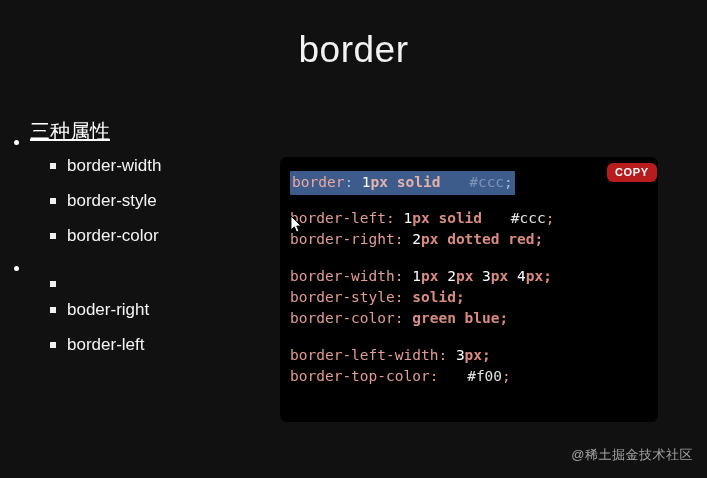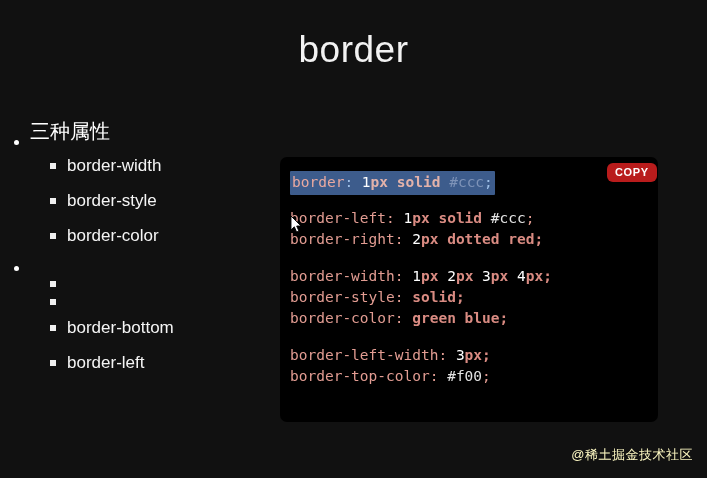--- a/index.html
+++ b/index.html
@@ -41,20 +41,21 @@
     width: 250px;
   }
   .outline-group { margin-bottom: 18px; }
   .group-head {
     display: flex;
     align-items: flex-end;
     color: #ffffff;
     font-size: 20px;
     line-height: 1.35;
     margin-bottom: 10px;
+    text-decoration: underline;
   }
   .dot-bullet {
     width: 5px; height: 5px;
     border-radius: 50%;
     background: #ffffff;
     margin-right: 11px;
     flex: 0 0 auto;
   }
   .sub-item {
     display: flex;
@@ -88,21 +89,21 @@
     font-size: 14.5px;
     line-height: 21px;
     white-space: pre;
     color: #d98b82;
   }
   .code-line { height: 21px; }
   .code-line.blank { height: 16px; }
   .prop { color: #e29c92; }
   .val  { color: #d98b82; font-weight: bold; }
   .num  { color: #ffffff; }
-  .hexv { color: #e3e3e3; }
+  .hexv { color: #e3e3e3; margin-left: 20px; }
   .punc { color: #e29c92; }
   .sel-line {
     display: inline-block;
     background: #3d5c8c;
     padding: 1px 2px 2px 2px;
     border-radius: 1px;
   }
   .sel-line .prop { color: #e9a9a0; }
   .sel-line .num { color: #ffffff; }
   .sel-line .val { color: #e3b2aa; }
@@ -131,21 +132,21 @@
     top: 215px;
     width: 13px;
     height: 19px;
     pointer-events: none;
   }
   
   .watermark {
     position: absolute;
     right: 14px;
     bottom: 14px;
-    color: #fef9c3;
+    color: #a3a3a3;
     font-size: 13px;
     letter-spacing: 0.5px;
   }
 </style>
 </head>
 <body>
 
 <div class="slide">
 
   <div class="slide-title">border</div>
@@ -171,24 +172,21 @@
       </div>
       <div class="outline-group">
         <div class="group-head">
           <span class="dot-bullet"></span>
         </div>
         <div class="sub-item">
           <span class="square-bullet"></span>
         </div>
         <div class="sub-item">
           <span class="square-bullet"></span>
-        </div>
-        <div class="sub-item">
-          <span class="square-bullet"></span>
-          <span>border-bottom</span>
+          <span>boder-right</span>
         </div>
         <div class="sub-item">
           <span class="square-bullet"></span>
           <span>border-left</span>
         </div>
       </div>
     </div>
 
   <div class="code-card">
     <div class="code-body"><div class="code-line"><span class="sel-line"><span class="prop">border</span><span class="punc">: </span><span class="num">1</span><span class="val">px solid </span><span class="hexv">#ccc</span><span class="punc">;</span></span></div><div class="code-line blank">&nbsp;</div><div class="code-line"><span class="prop">border-left</span><span class="punc">: </span><span class="num">1</span><span class="val">px solid </span><span class="hexv">#ccc</span><span class="punc">;</span></div><div class="code-line"><span class="prop">border-right</span><span class="punc">: </span><span class="num">2</span><span class="val">px dotted red;</span></div><div class="code-line blank">&nbsp;</div><div class="code-line"><span class="prop">border-width</span><span class="punc">: </span><span class="num">1</span><span class="val">px </span><span class="num">2</span><span class="val">px </span><span class="num">3</span><span class="val">px </span><span class="num">4</span><span class="val">px;</span></div><div class="code-line"><span class="prop">border-style</span><span class="punc">: </span><span class="val">solid;</span></div><div class="code-line"><span class="prop">border-color</span><span class="punc">: </span><span class="val">green blue;</span></div><div class="code-line blank">&nbsp;</div><div class="code-line"><span class="prop">border-left-width</span><span class="punc">: </span><span class="num">3</span><span class="val">px;</span></div><div class="code-line"><span class="prop">border-top-color</span><span class="punc">: </span><span class="hexv">#f00</span><span class="punc">;</span></div></div>

